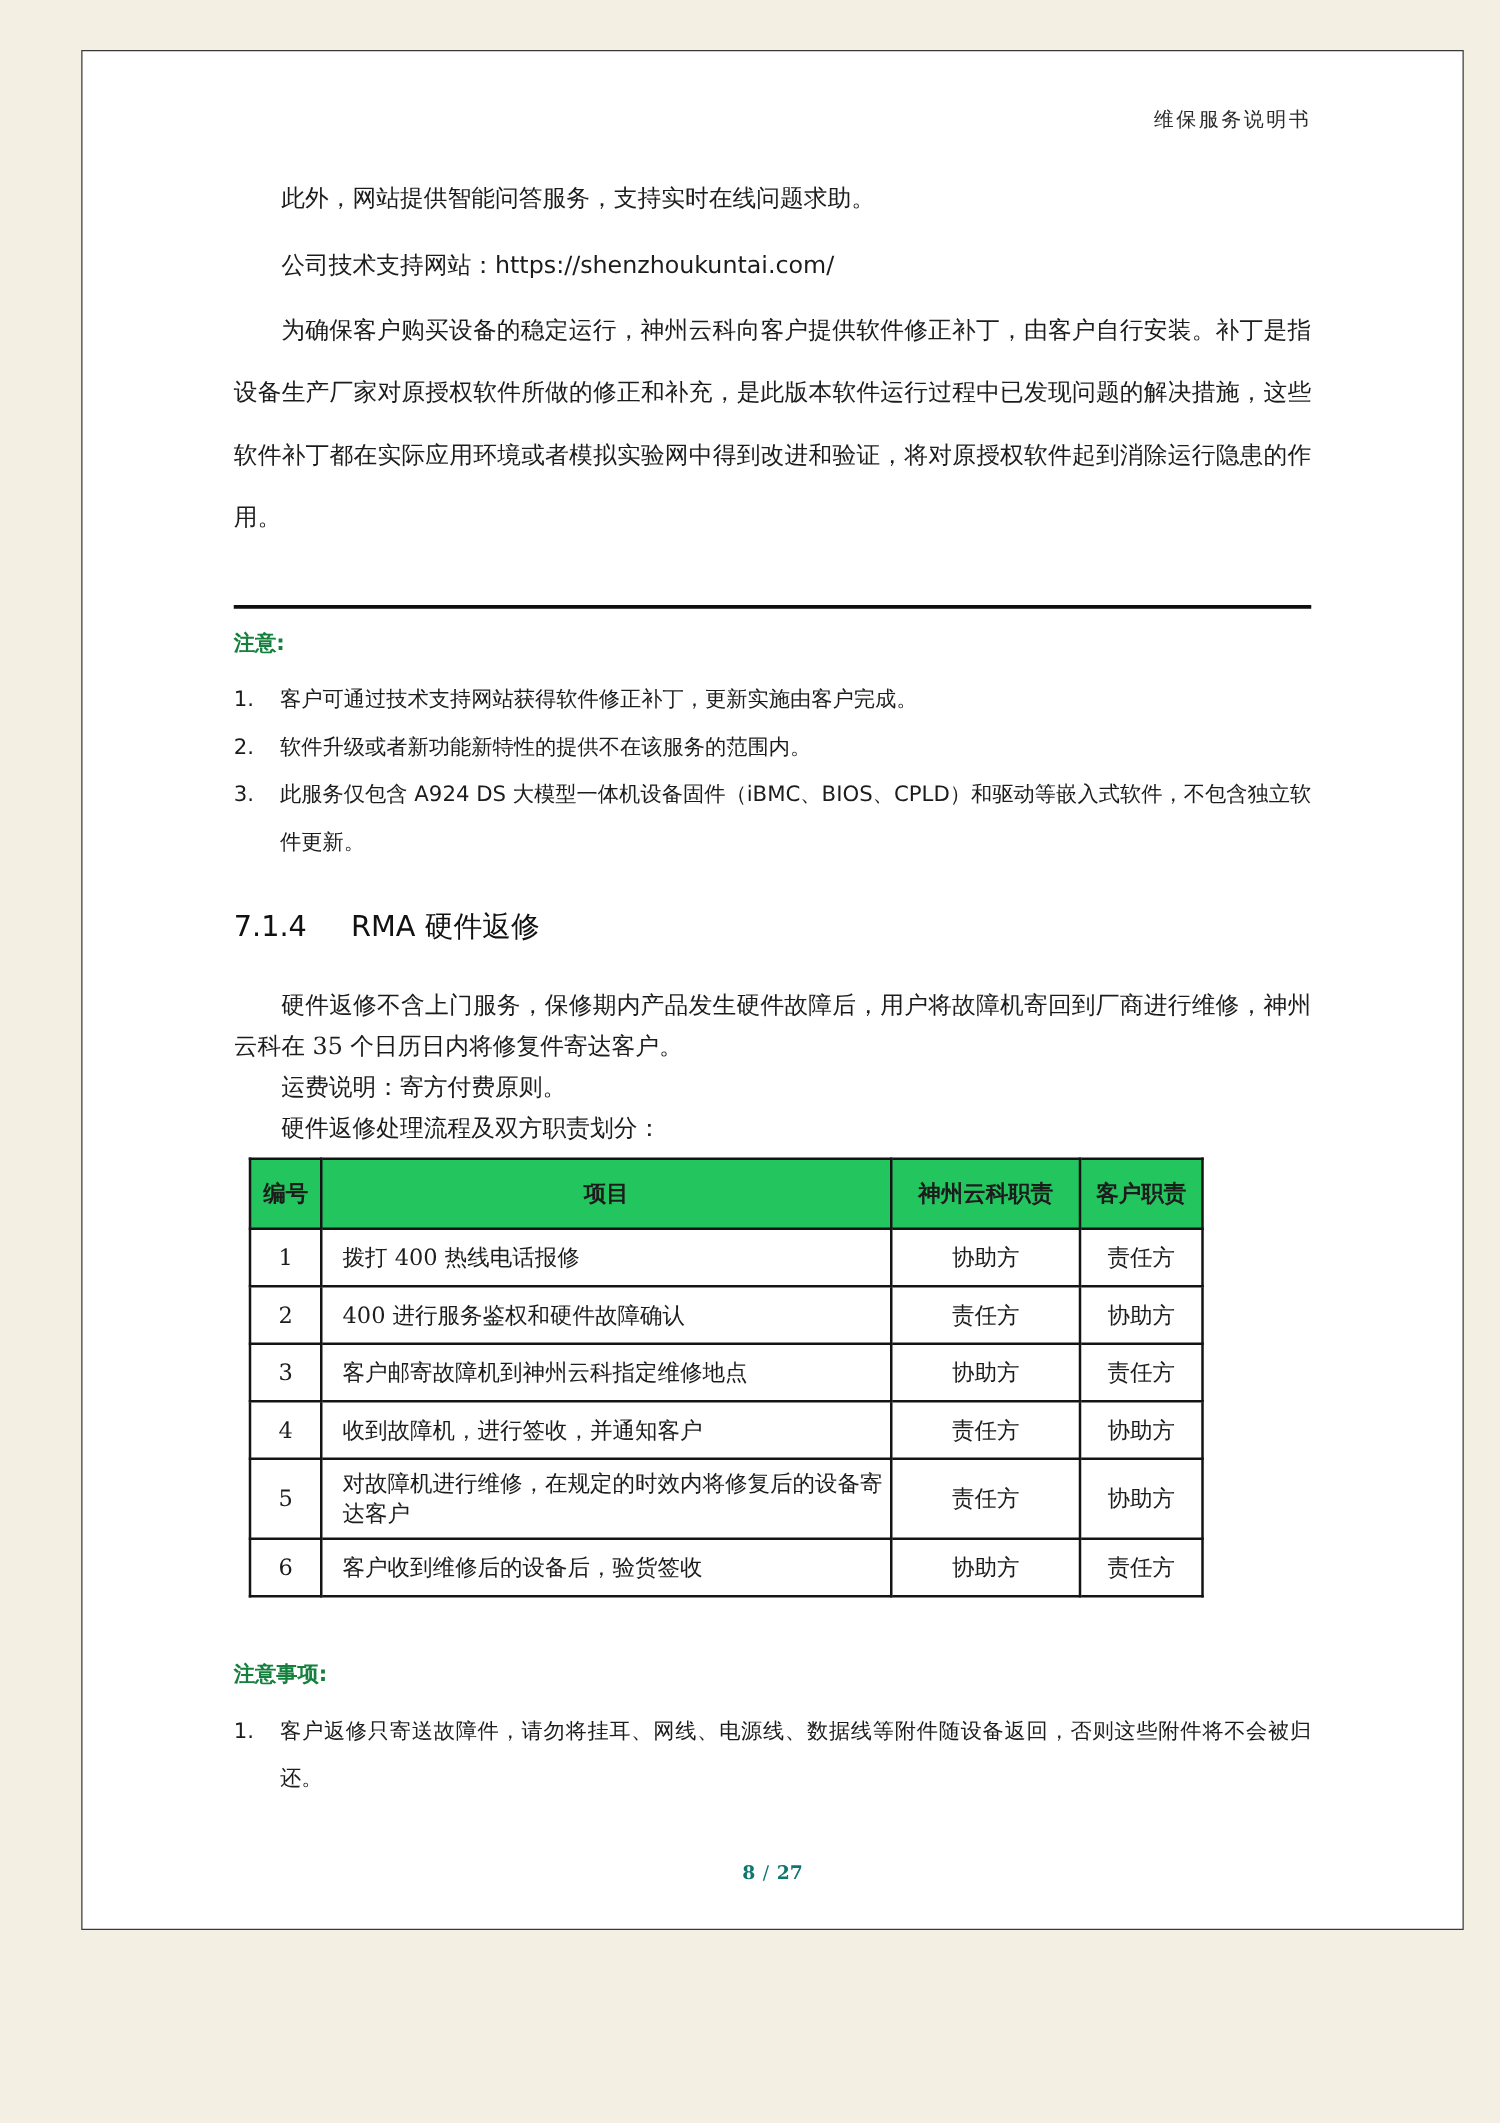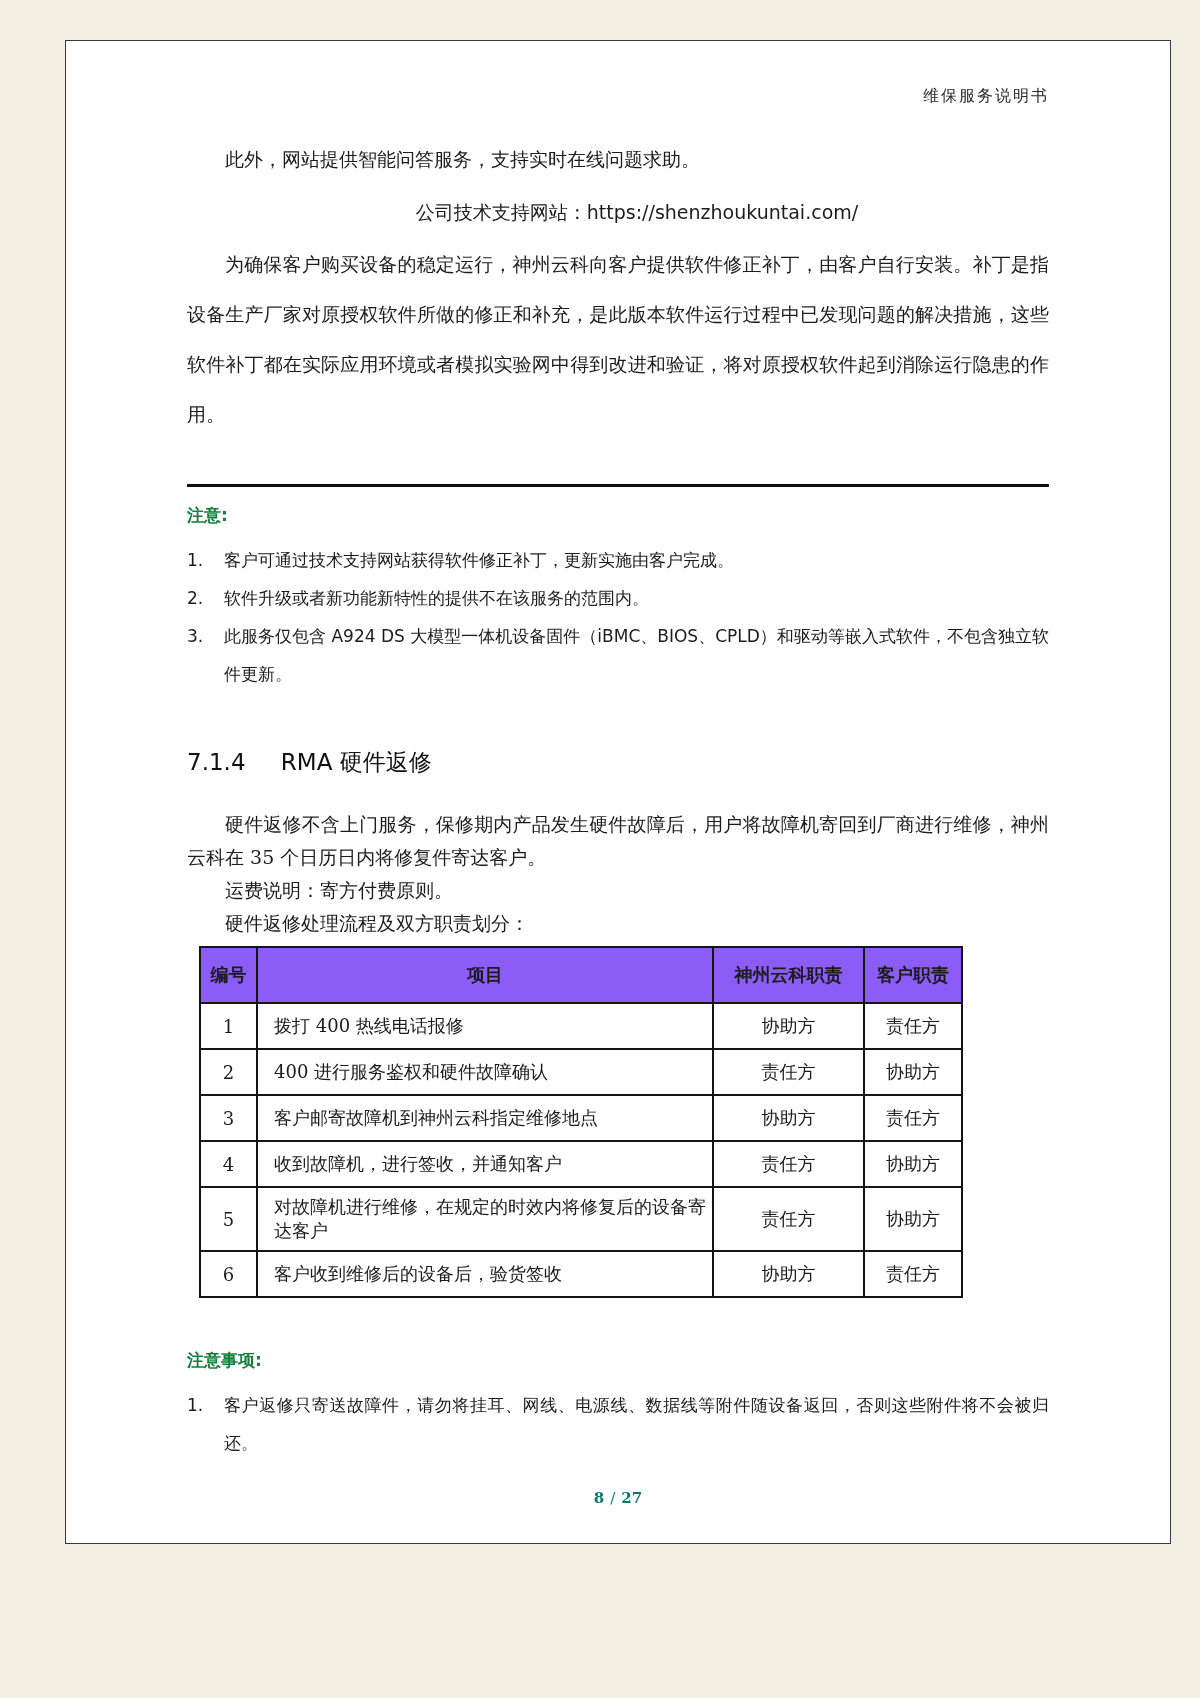--- a/index.html
+++ b/index.html
@@ -26,29 +26,29 @@
     font-size: 16px;
     letter-spacing: 2px;
     color: #2a2a2a;
   }
   .sans-para {
     font-size: 19px;
     line-height: 26px;
     text-indent: 2em;
   }
   .p-intro-1 { margin-top: 38px; }
-  .p-intro-2 { margin-top: 27px; text-align: center; }
+  .p-intro-2 { margin-top: 27px; }
   .section-heading {
     font-size: 23px;
     font-weight: 400;
     line-height: 31px;
     color: #111;
   }
   .h-713 { margin-top: 40px; }
-  .h-714 { margin-top: 54px; }
+  .h-714 { margin-top: 34px; }
   .sec-num { margin-right: 28px; }
   .sans-body {
     margin-top: 14px;
     font-size: 19px;
     line-height: 50px;
     text-align: justify;
     text-indent: 2em;
   }
   .rule {
     margin-top: 45px;
@@ -91,21 +91,21 @@
     font-size: 18px;
     table-layout: fixed;
   }
   .rma-table th, .rma-table td {
     border: 2px solid #141414;
     text-align: center;
     vertical-align: middle;
     padding: 4px 6px;
   }
   .rma-table th {
-    background: #8b5cf6;
+    background: #22c55e;
     font-weight: 700;
     height: 56px;
   }
   .rma-table td { height: 46px; }
   .rma-table tr.tall td { height: 64px; }
   .rma-table td.item-cell {
     text-align: left;
     padding-left: 16px;
     padding-right: 0;
   }

